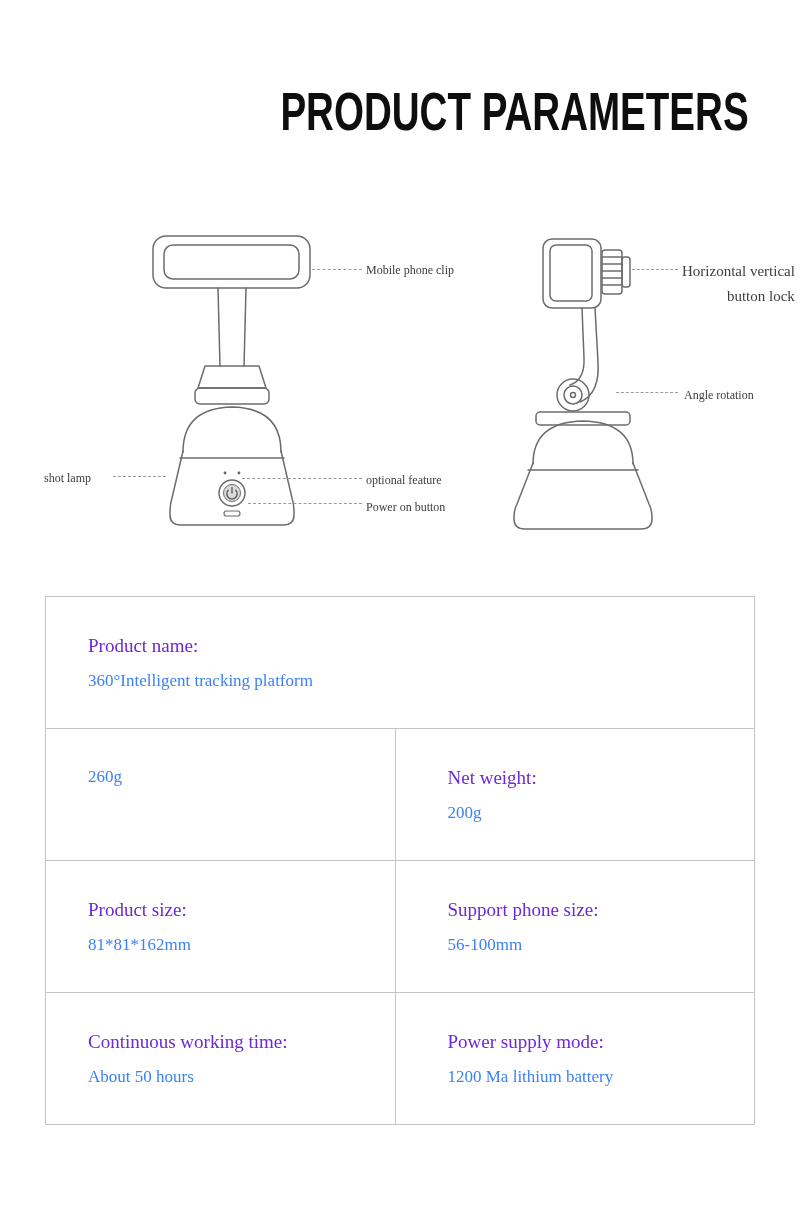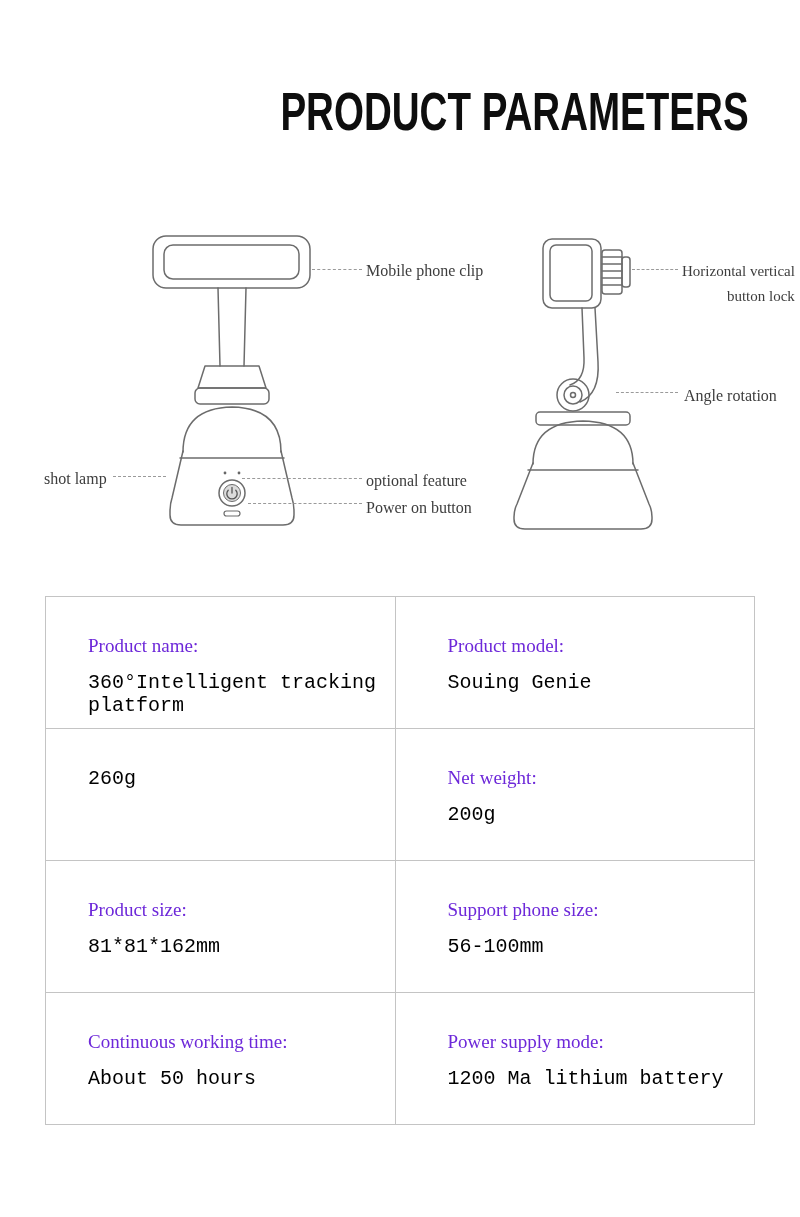--- a/index.html
+++ b/index.html
@@ -18,21 +18,21 @@
     font-family:"Liberation Sans", sans-serif;
     font-weight:bold;
     font-size:47px;
     color:#0e0e0e;
     letter-spacing:0px;
     transform:scale(0.82,1.15);
     white-space:nowrap;
   }
   .callout{
     position:absolute;
-    font-size:16px;
+    font-size:12px;
     color:#3d3d3d;
     white-space:nowrap;
     line-height:25px;
   }
   .callout.small{font-size:15px;}
   .dash{
     position:absolute;
     height:0;
     border-top:1px dashed #9a9a9a;
   }
@@ -47,21 +47,21 @@
   .spec-row{display:flex;height:131px;border-top:1px solid #c4c4c4;}
   .spec-row:first-child{border-top:none;}
   .spec-cell{
     flex:1;
     box-sizing:border-box;
     padding:38px 16px 0 42px;
     overflow:hidden;
   }
   .spec-cell.right{border-left:1px solid #c4c4c4;padding-left:52px;}
   .spec-label{font-size:19px;color:#6d28d9;margin-bottom:14px;}
-  .spec-value{font-size:20px;color:#000000;font-family:Liberation Mono, monospace;}
+  .spec-value{font-size:17px;color:#3b82f6;}
 </style>
 </head>
 <body>
 
 <div class="page">
 
   <div class="title-wrap">
     <span class="title">PRODUCT PARAMETERS</span>
   </div>
 
@@ -148,24 +148,20 @@
 
   <div class="callout" style="left:366px;top:495px;">Power on button</div>
 
   <div class="spec-table">
 
     <div class="spec-row">
       <div class="spec-cell">
         <div class="spec-label">Product name:</div>
         <div class="spec-value">360°Intelligent tracking platform</div>
       </div>
-      <div class="spec-cell right">
-        <div class="spec-label">Product model:</div>
-        <div class="spec-value">Souing Genie</div>
-      </div>
     </div>
 
     <div class="spec-row">
       <div class="spec-cell">
         <div class="spec-value">260g</div>
       </div>
       <div class="spec-cell right">
         <div class="spec-label">Net weight:</div>
         <div class="spec-value">200g</div>
       </div>

